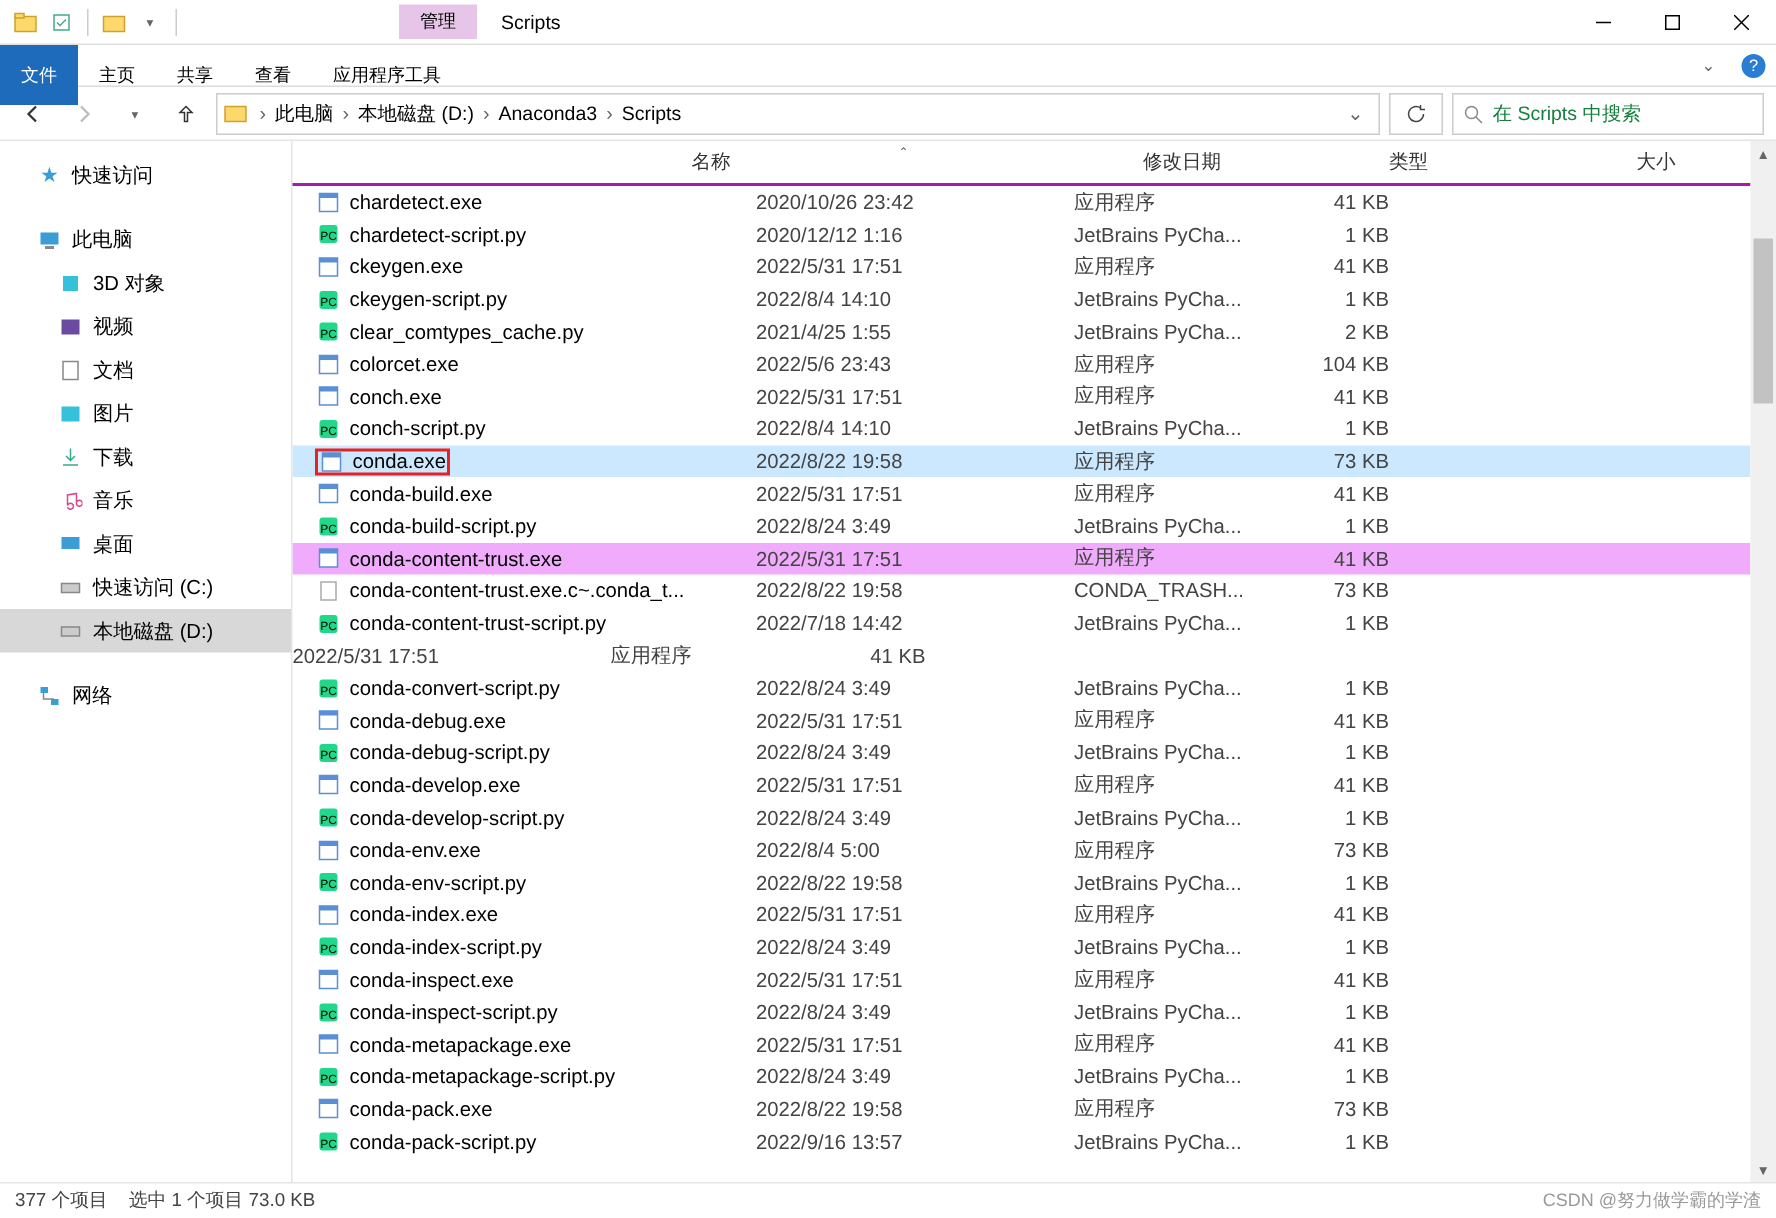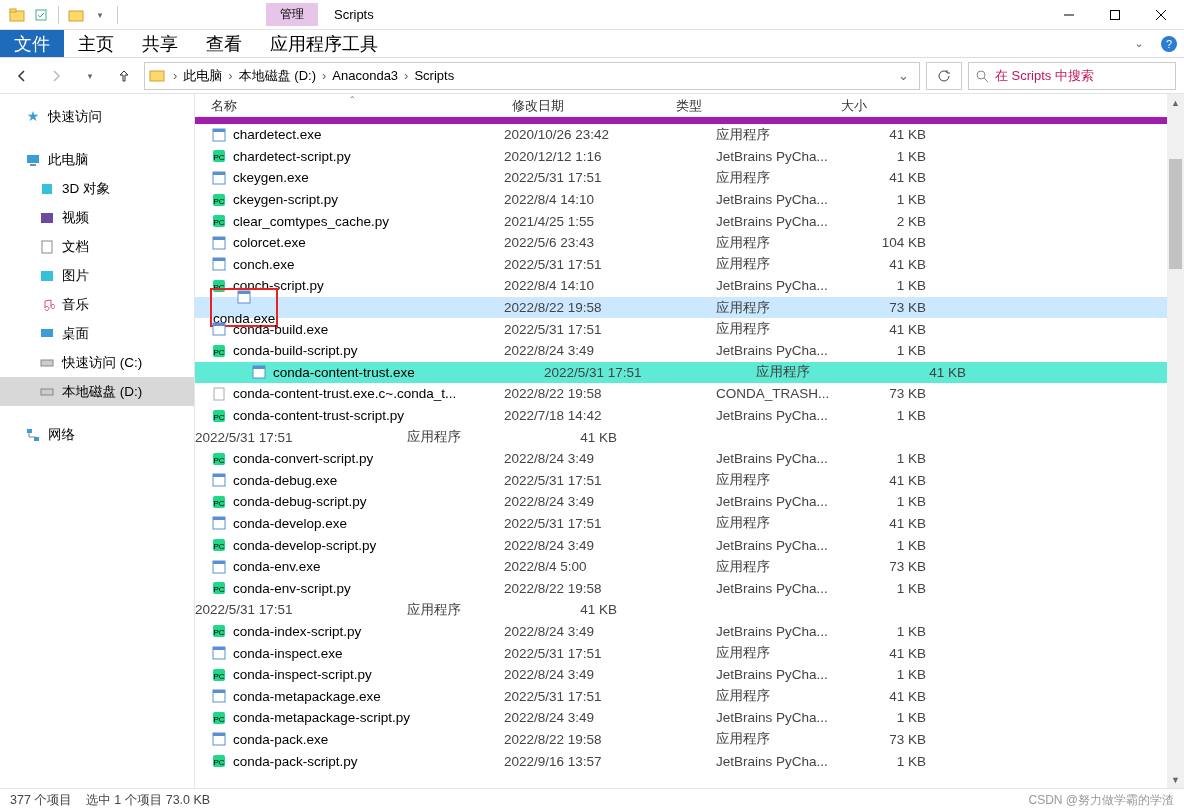--- a/index.html
+++ b/index.html
@@ -10,66 +10,66 @@
 .titlebar .qat { display: flex; align-items: center; gap: 6px; padding: 0 8px; }
 .titlebar .qat-icon { width: 18px; height: 18px; display: inline-flex; align-items: center; justify-content: center; }
 .titlebar .sep { width: 1px; height: 18px; background: #ccc; margin: 0 2px; }
 .titlebar .ctx-tab { background: #e6c5e8; padding: 3px 14px; font-size: 12px; margin-left: 138px; }
 .titlebar .win-title { padding: 0 16px; font-size: 13px; }
 .titlebar .wctrls { margin-left: auto; display: flex; }
 .titlebar .wbtn { width: 46px; height: 30px; display: flex; align-items: center; justify-content: center; }
 
 
 .ribbon { height: 28px; display: flex; align-items: stretch; border-bottom: 1px solid #dcdcdc; background: #fff; }
-.ribbon .tab { padding: 7px 14px; font-size: 18px; display: flex; align-items: center; cursor: pointer; }
+.ribbon .tab { padding: 20px 14px; font-size: 12px; display: flex; align-items: center; cursor: pointer; }
 .ribbon .tab.file { background: #1f6bbb; color: #fff; }
 .ribbon .spacer { flex: 1; }
 .ribbon .ctrl { width: 30px; display: flex; align-items: center; justify-content: center; }
 .help-circle { width: 16px; height: 16px; border-radius: 50%; background: #2b7cd3; color: #fff; font-size: 11px; display: flex; align-items: center; justify-content: center; }
 
 
 .addr-row { height: 36px; display: flex; align-items: center; padding: 4px 8px; gap: 6px; border-bottom: 1px solid #e5e5e5; }
 .nav-btn { width: 28px; height: 28px; display: flex; align-items: center; justify-content: center; color: #888; border-radius: 2px; }
 .nav-btn.enabled { color: #000; }
 .breadcrumb { flex: 1; height: 28px; display: flex; align-items: center; border: 1px solid #ccc; padding: 0 4px; }
 .bc-icon { width: 18px; height: 18px; margin-right: 4px; }
 .bc-item { padding: 0 4px; cursor: pointer; }
 .bc-sep { padding: 0 2px; color: #666; }
 .bc-dd { margin-left: auto; padding: 0 6px; color: #666; }
 .refresh-box { width: 36px; height: 28px; border: 1px solid #ccc; display: flex; align-items: center; justify-content: center; }
-.search-box { width: 208px; height: 28px; border: 1px solid #ccc; display: flex; align-items: center; padding: 0 6px; color: #be185d; gap: 6px; }
+.search-box { width: 208px; height: 28px; border: 1px solid #ccc; display: flex; align-items: center; padding: 0 6px; color: #15803d; gap: 6px; }
 
 
 .main { display: flex; height: 694px; }
 .navpane { width: 195px; border-right: 1px solid #e5e5e5; padding: 8px 0; overflow: hidden; }
 .nav-item { display: flex; align-items: center; padding: 3px 8px 3px 24px; gap: 6px; cursor: pointer; font-size: 13.5px; line-height: 23px; }
 .nav-item.l2 { padding-left: 38px; }
 .nav-item.selected { background: #d8d8d8; }
 .nav-icon { width: 18px; height: 18px; display: inline-flex; align-items: center; justify-content: center; font-size: 14px; }
 .nav-group-gap { height: 14px; }
 
 .content { flex: 1; display: flex; flex-direction: column; }
-.cols { height: 30px; display: flex; align-items: center; border-bottom: 7px solid #a21caf; font-size: 13px; color: #333; }
+.cols { height: 30px; display: flex; align-items: center; border-bottom: 2px solid #a21caf; font-size: 13px; color: #333; justify-content: flex-end; }
 .col { padding: 0 8px; cursor: pointer; border-right: 1px solid transparent; position: relative; }
 .col.name { width: 309px; padding-left: 16px; }
 .col.date { width: 164px; }
 .col.type { width: 134px; }
 .col.size { width: 84px; text-align: left; margin-left: 31px; }
 .col.name .sort-ind { position: absolute; left: 50%; top: -2px; font-size: 8px; color: #666; }
 
 .filelist { flex: 1; overflow: hidden; }
 .row { height: 21.6px; display: flex; align-items: center; font-size: 13.5px; cursor: pointer; }
 .row.selected { background: #cce8ff; }
-.row.hover-light { background: #5eead4; padding-left: 40px; }
+.row.hover-light { background: #f0abfc; }
 .row .cell.name { width: 309px; display: flex; align-items: center; padding-left: 16px; gap: 6px; }
 .row .cell.date { width: 164px; color: #444; }
 .row .cell.type { width: 134px; color: #444; overflow: hidden; text-overflow: ellipsis; white-space: nowrap; margin-left: 48px; }
 .row .cell.size { width: 84px; text-align: right; padding-right: 8px; color: #444; }
 .file-icon { width: 16px; height: 16px; display: inline-flex; align-items: center; justify-content: center; flex-shrink: 0; }
-.red-box { outline: 2px solid #e62222; outline-offset: -1px; display: inline-flex; align-items: center; gap: 6px; padding: 0 2px; flex-direction: column; }
+.red-box { outline: 2px solid #e62222; outline-offset: -1px; display: inline-flex; align-items: center; gap: 6px; padding: 0 2px; }
 
 .scrollbar { width: 17px; background: #f0f0f0; display: flex; flex-direction: column; }
 .sb-btn { height: 17px; display: flex; align-items: center; justify-content: center; color: #666; font-size: 9px; }
 .sb-track { flex: 1; position: relative; }
 .sb-thumb { position: absolute; left: 2px; right: 2px; top: 48px; height: 110px; background: #c2c2c2; }
 
 
 .statusbar { height: 24px; border-top: 1px solid #e5e5e5; display: flex; align-items: center; padding: 0 10px; font-size: 12.5px; color: #444; gap: 14px; }
 .statusbar .right { margin-left: auto; color: #999; font-size: 12px; }
 
@@ -232,20 +232,29 @@
           <span class="nav-icon">
             <svg width="16" height="16">
               <rect x="2" y="3" width="12" height="10" fill="#35c1d9"></rect>
             </svg>
           </span>
           <span>图片</span>
         </div>
         <div class="nav-item l2">
           <span class="nav-icon">
             <svg width="16" height="16">
+              <path d="M8 2v8m-3-3l3 3 3-3" stroke="#3a8" fill="none"></path>
+              <line x1="3" y1="13" x2="13" y2="13" stroke="#3a8"></line>
+            </svg>
+          </span>
+          <span>下载</span>
+        </div>
+        <div class="nav-item l2">
+          <span class="nav-icon">
+            <svg width="16" height="16">
               <path d="M6 12a2 2 0 1 0 0-1V4l6-1v7a2 2 0 1 0 0-1" fill="none" stroke="#d9488a"></path>
             </svg>
           </span>
           <span>音乐</span>
         </div>
         <div class="nav-item l2">
           <span class="nav-icon">
             <svg width="16" height="16">
               <rect x="2" y="3" width="12" height="8" fill="#3b9dd6"></rect>
             </svg>
@@ -584,20 +593,29 @@
                 <text x="8" y="12" font-size="8" text-anchor="middle" fill="#000">PC</text>
               </svg>
             </span>
             <span>conda-env-script.py</span>
           </div>
           <div class="cell date">2022/8/22 19:58</div>
           <div class="cell type">JetBrains PyCha...</div>
           <div class="cell size">1 KB</div>
         </div>
         <div class="row">
+          <div class="cell name">
+            <span class="file-icon">
+              <svg width="16" height="16">
+                <rect x="2" y="2" width="12" height="12" fill="#fff" stroke="#5a8fd6"></rect>
+                <rect x="2" y="2" width="12" height="3" fill="#5a8fd6"></rect>
+              </svg>
+            </span>
+            <span>conda-index.exe</span>
+          </div>
           <div class="cell date">2022/5/31 17:51</div>
           <div class="cell type">应用程序</div>
           <div class="cell size">41 KB</div>
         </div>
         <div class="row">
           <div class="cell name">
             <span class="file-icon">
               <svg width="16" height="16">
                 <rect x="2" y="2" width="12" height="12" rx="2" fill="#21d789"></rect>
                 <text x="8" y="12" font-size="8" text-anchor="middle" fill="#000">PC</text>

